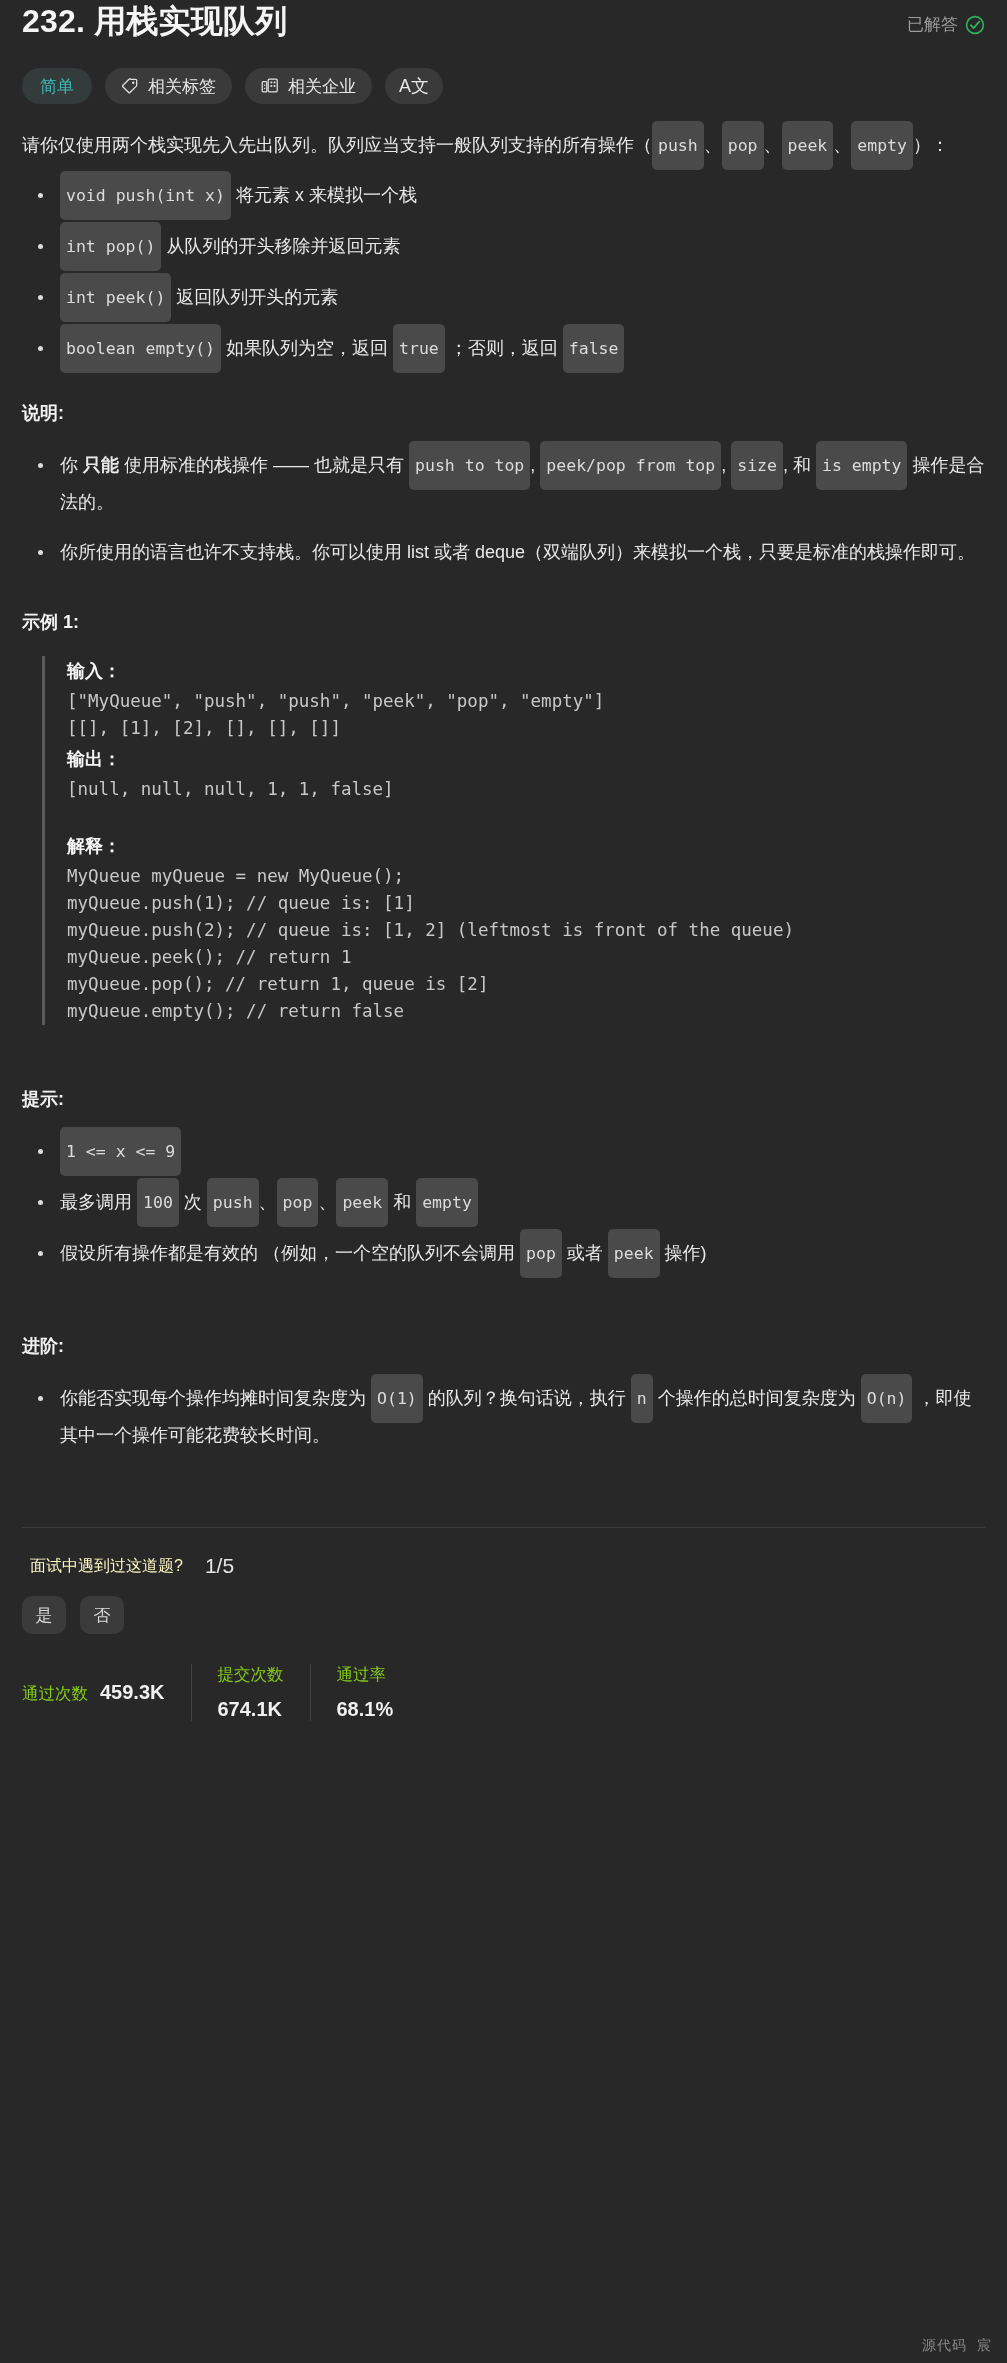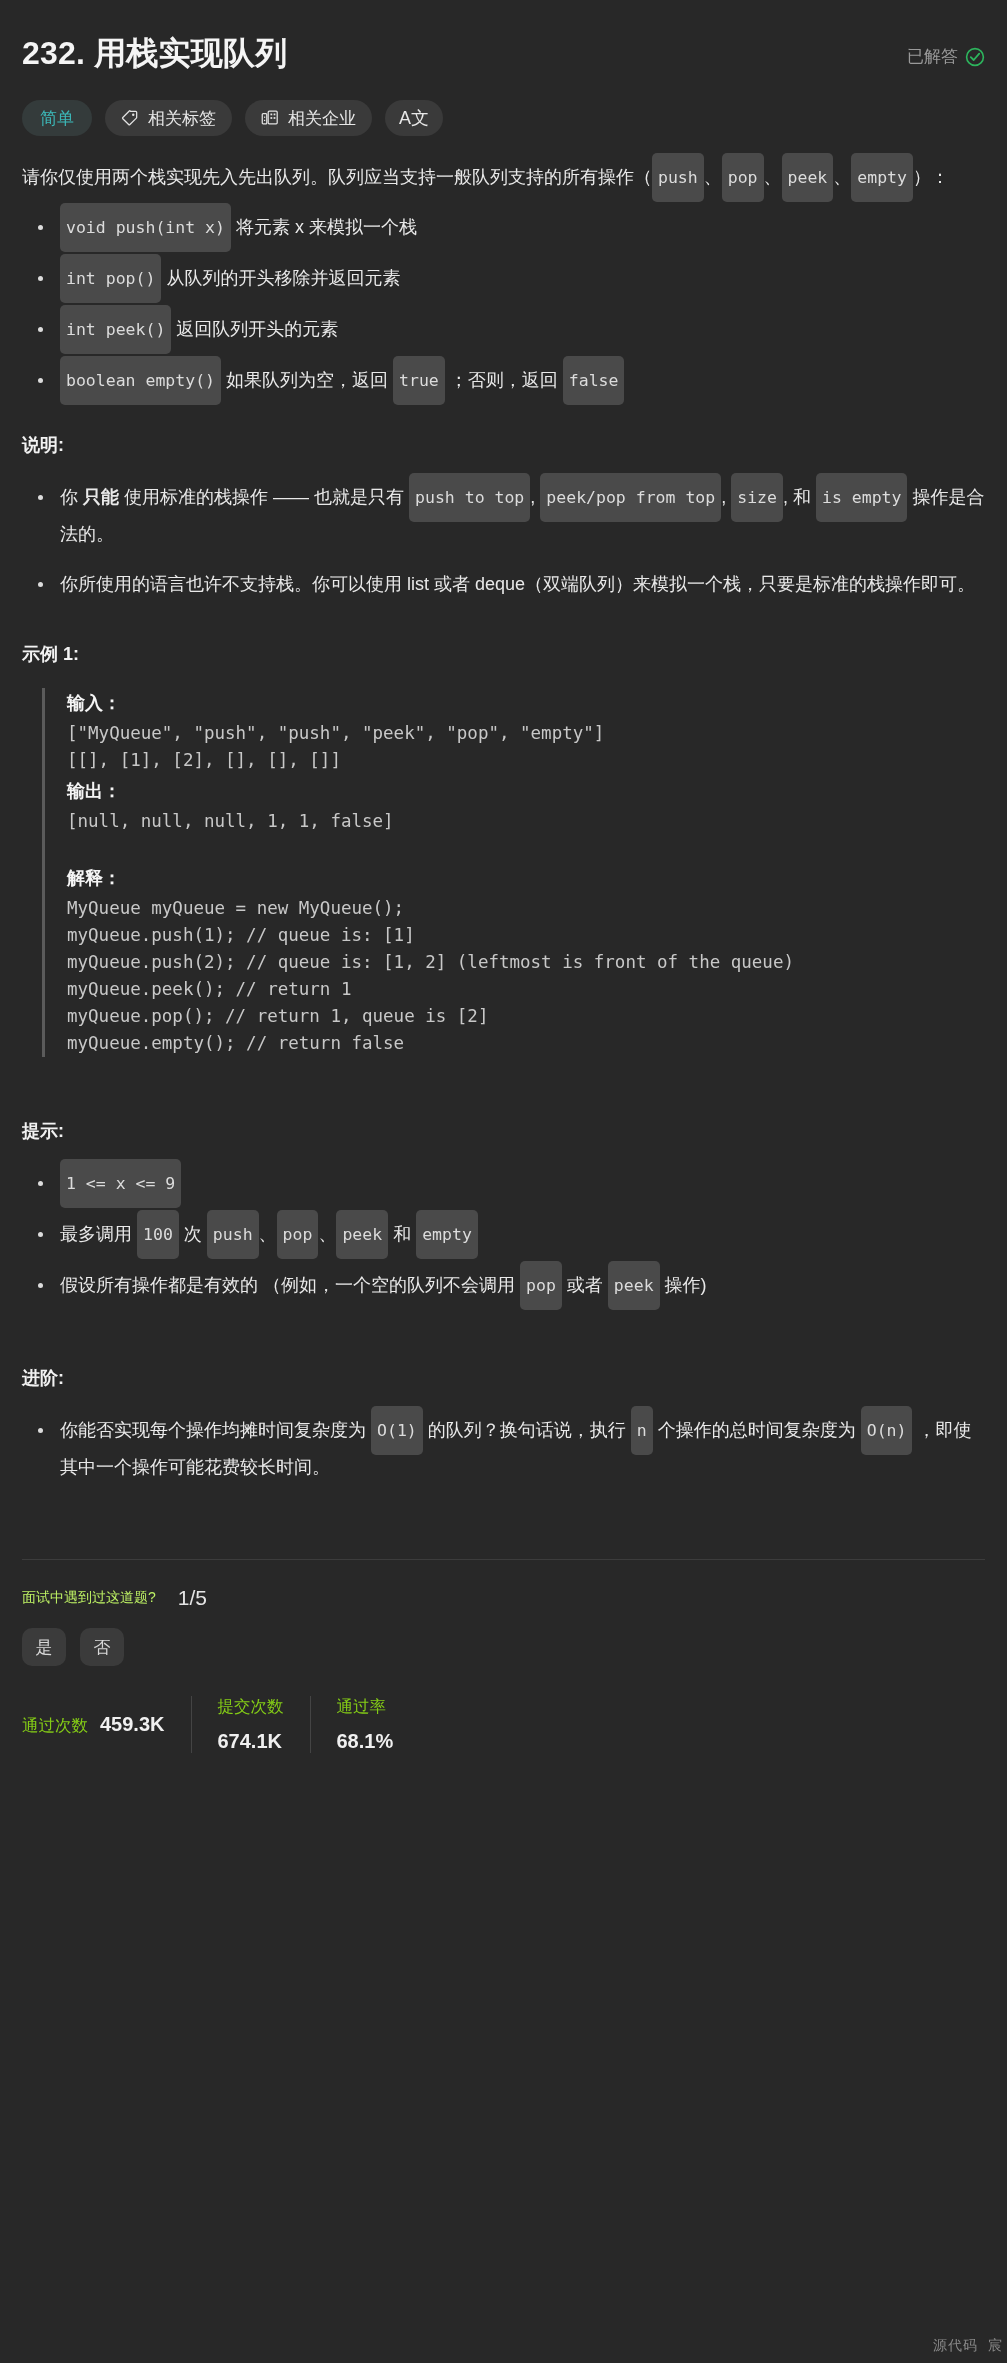--- a/index.html
+++ b/index.html
@@ -20,21 +20,21 @@
     padding: 0 22px;
     position: relative;
     min-height: 2363px;
   }
 
   
   .title-row {
     display: flex;
     align-items: flex-start;
     justify-content: space-between;
-    padding-top: 32px;
+    padding-top: 0;
     gap: 48px;
   }
   .page-title {
     font-size: 32px;
     line-height: 42px;
     font-weight: 700;
     color: #f5f5f5;
     letter-spacing: 0.2px;
     margin: 0;
   }
@@ -163,21 +163,21 @@
     margin-top: 74px;
     height: 1px;
     background: #3c3c3c;
   }
   .interview-row {
     display: flex;
     align-items: center;
     gap: 22px;
     margin-top: 26px;
   }
-  .interview-q { font-size: 14px; color: #bef264; }
+  .interview-q { font-size: 16px; color: #fef9c3; margin-left: 8px; }
   .interview-count { font-size: 21px; color: #e5e5e5; }
   .yn-row {
     display: flex;
     gap: 14px;
     margin-top: 18px;
   }
   .yn-btn {
     width: 44px;
     height: 38px;
     border-radius: 10px;
@@ -200,21 +200,21 @@
     display: flex;
     align-items: baseline;
     gap: 12px;
     padding-right: 26px;
   }
   .stat + .stat { padding-left: 26px; border-left: 1px solid #444; flex-direction: column; }
   .stat-label { font-size: 16.5px; color: #84cc16; }
   .stat-value { font-size: 20px; font-weight: 700; color: #f0f0f0; }
   .watermark {
     position: absolute;
-    right: 4px;
+    right: 15px;
     bottom: 8px;
     font-size: 14px;
     color: #8a8a8a;
     letter-spacing: 1px;
   }
   .watermark .wm2 { margin-left: 10px; }
 </style>
 </head>
 <body>
 

